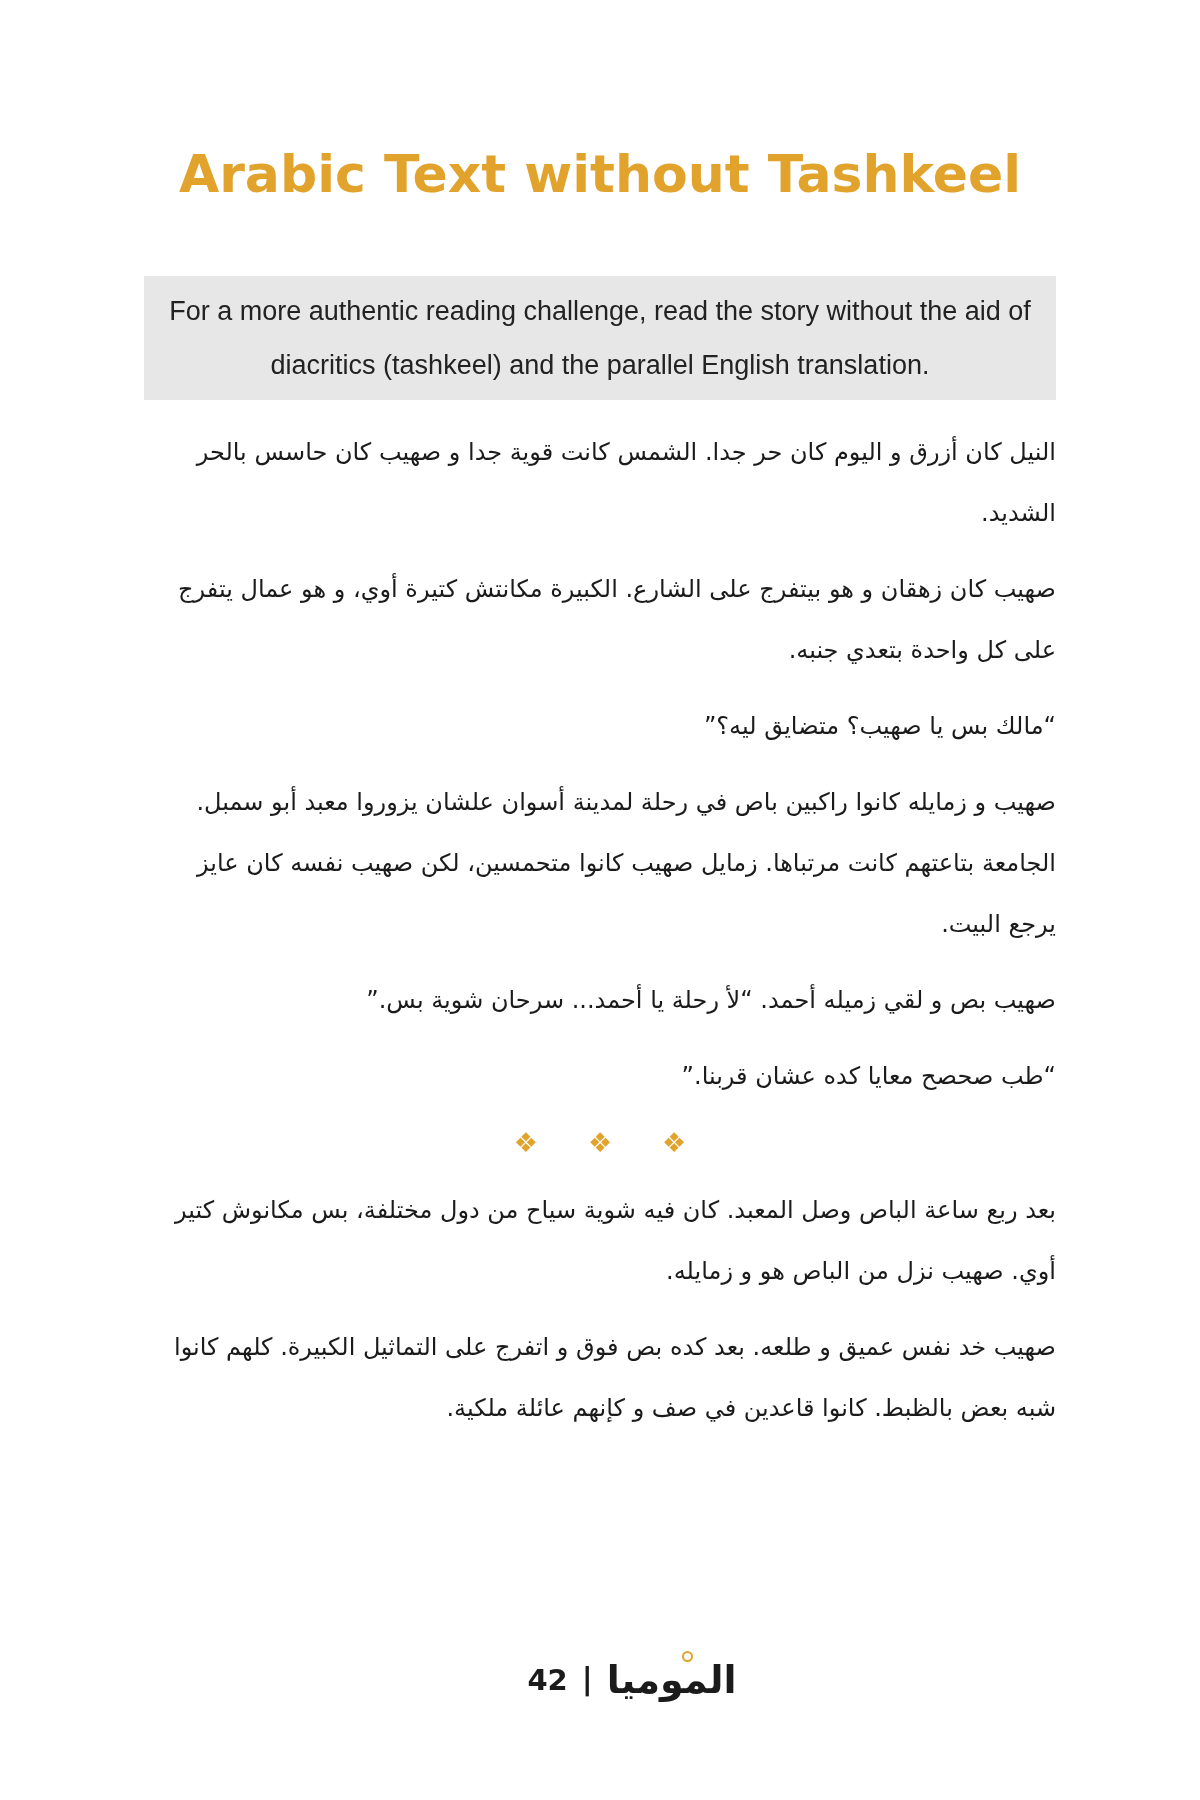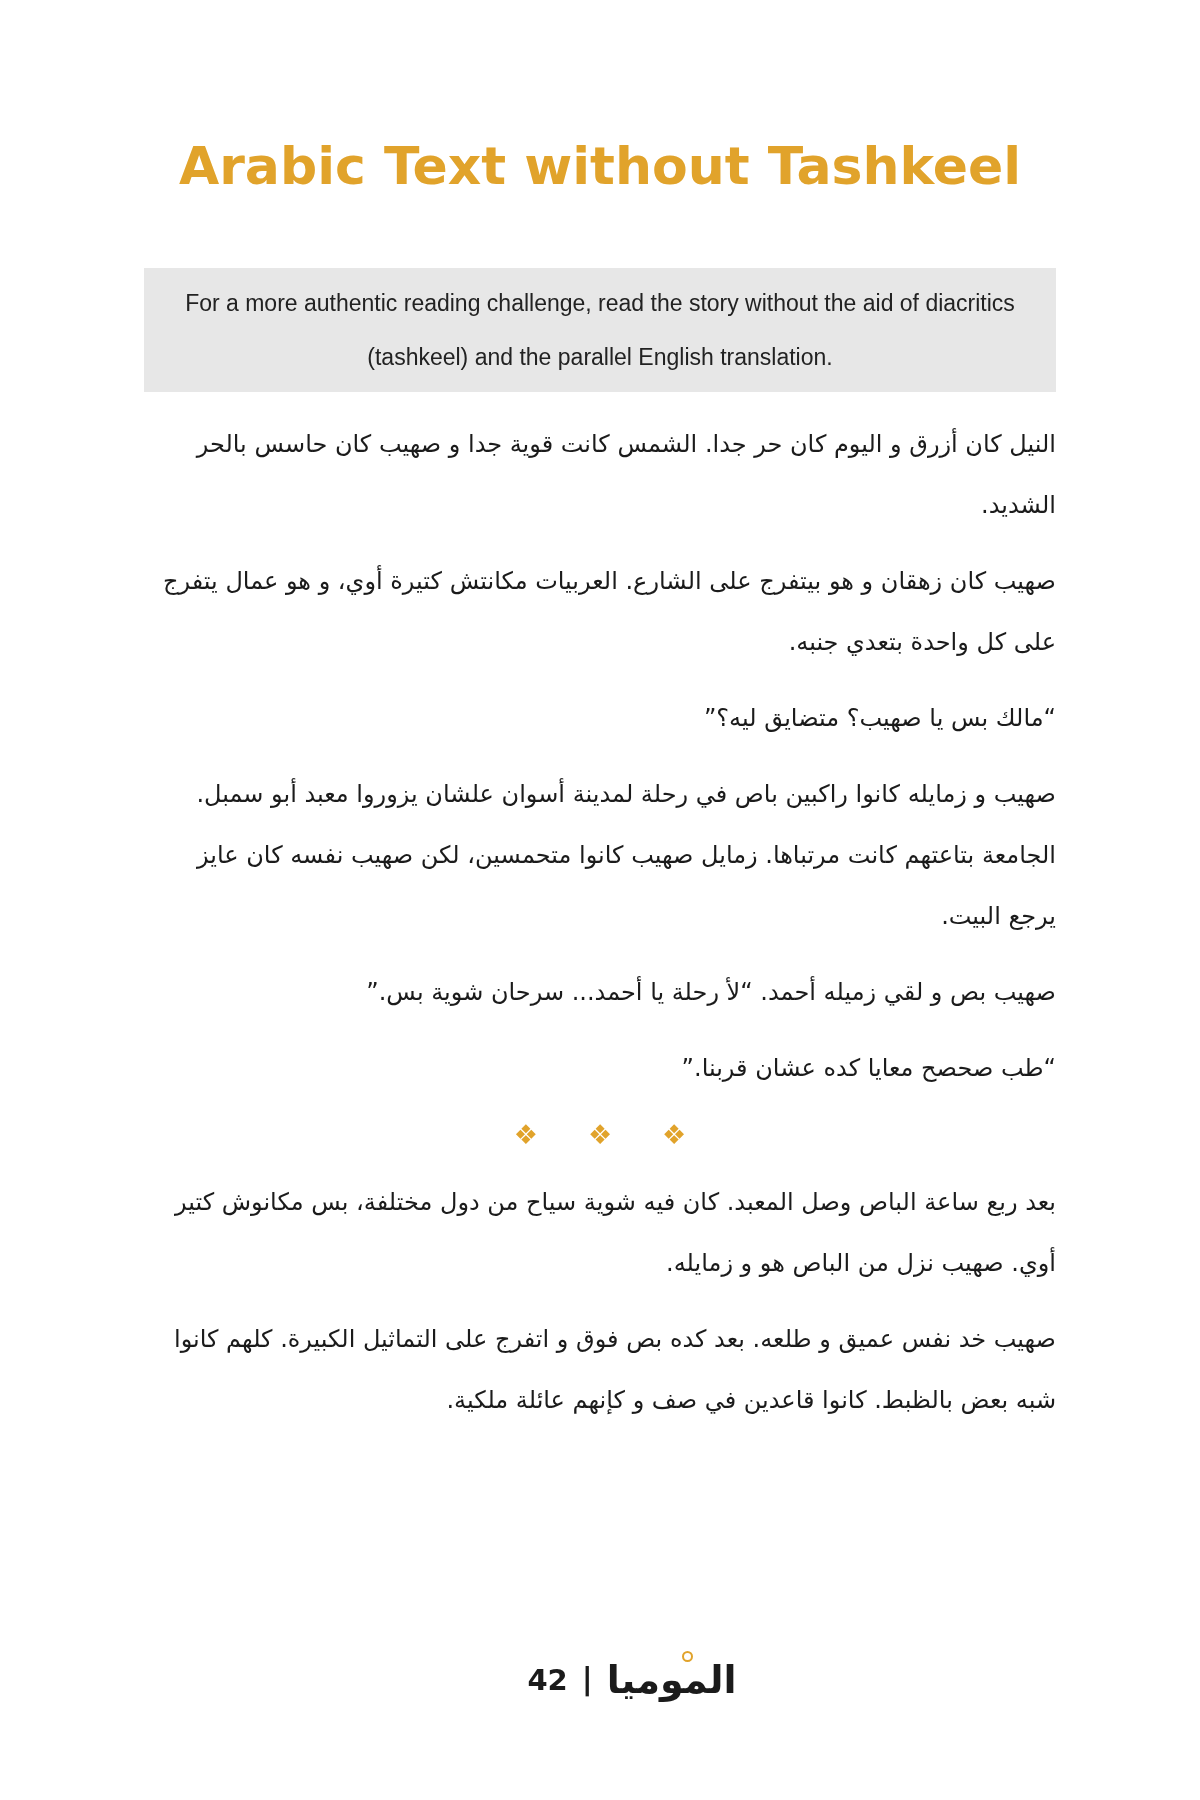--- a/index.html
+++ b/index.html
@@ -10,42 +10,42 @@
   body {
     width: 1200px;
     height: 1800px;
     position: relative;
     font-family: "DejaVu Sans", sans-serif;
     color: #1c1c1c;
     overflow: hidden;
   }
   .page {
     width: 912px;
-    margin: 4px auto;
+    margin: 12px auto;
     position: relative;
   }
   
   .title {
     margin: 0;
     padding-top: 132px;
     text-align: center;
     font-size: 52px;
     font-weight: 800;
     letter-spacing: 0px;
     white-space: nowrap;
     color: #E1A32B;
     font-family: "DejaVu Sans", sans-serif;
   }
   
   .note {
     margin-top: 72px;
     background: #E7E7E7;
     color: #222222;
     text-align: center;
-    font-size: 23px;
+    font-size: 27px;
     line-height: 54px;
     padding: 8px 24px;
     font-family: "Liberation Sans", "DejaVu Sans", sans-serif;
   }
   
   .story {
     margin-top: 22px;
     direction: rtl;
     text-align: right;
     unicode-bidi: embed;
@@ -117,21 +117,21 @@
 <body>
 
 <div class="page">
 
   <h1 class="title">Arabic Text without Tashkeel</h1>
 
   <div class="note">For a more authentic reading challenge, read the story without the aid of diacritics (tashkeel) and the parallel English translation.</div>
 
   <div class="story">
     <p>النيل كان أزرق و اليوم كان حر جدا. الشمس كانت قوية جدا و صهيب كان حاسس بالحر الشديد.</p>
-    <p>صهيب كان زهقان و هو بيتفرج على الشارع. العربيات مكانتش كتيرة أوي، و هو عمال يتفرج على كل واحدة بتعدي جنبه.</p>
+    <p>صهيب كان زهقان و هو بيتفرج على الشارع. الكبيرة مكانتش كتيرة أوي، و هو عمال يتفرج على كل واحدة بتعدي جنبه.</p>
     <p>“مالك بس يا صهيب؟ متضايق ليه؟”</p>
     <p>صهيب و زمايله كانوا راكبين باص في رحلة لمدينة أسوان علشان يزوروا معبد أبو سمبل. الجامعة بتاعتهم كانت مرتباها. زمايل صهيب كانوا متحمسين، لكن صهيب نفسه كان عايز يرجع البيت.</p>
     <p>صهيب بص و لقي زميله أحمد. “لأ رحلة يا أحمد... سرحان شوية بس.”</p>
     <p>“طب صحصح معايا كده عشان قربنا.”</p>
 
     <div class="section-break">
       <span class="diamond">❖</span><span class="diamond">❖</span><span class="diamond">❖</span>
     </div>
 
     <p>بعد ربع ساعة الباص وصل المعبد. كان فيه شوية سياح من دول مختلفة، بس مكانوش كتير أوي. صهيب نزل من الباص هو و زمايله.</p>

